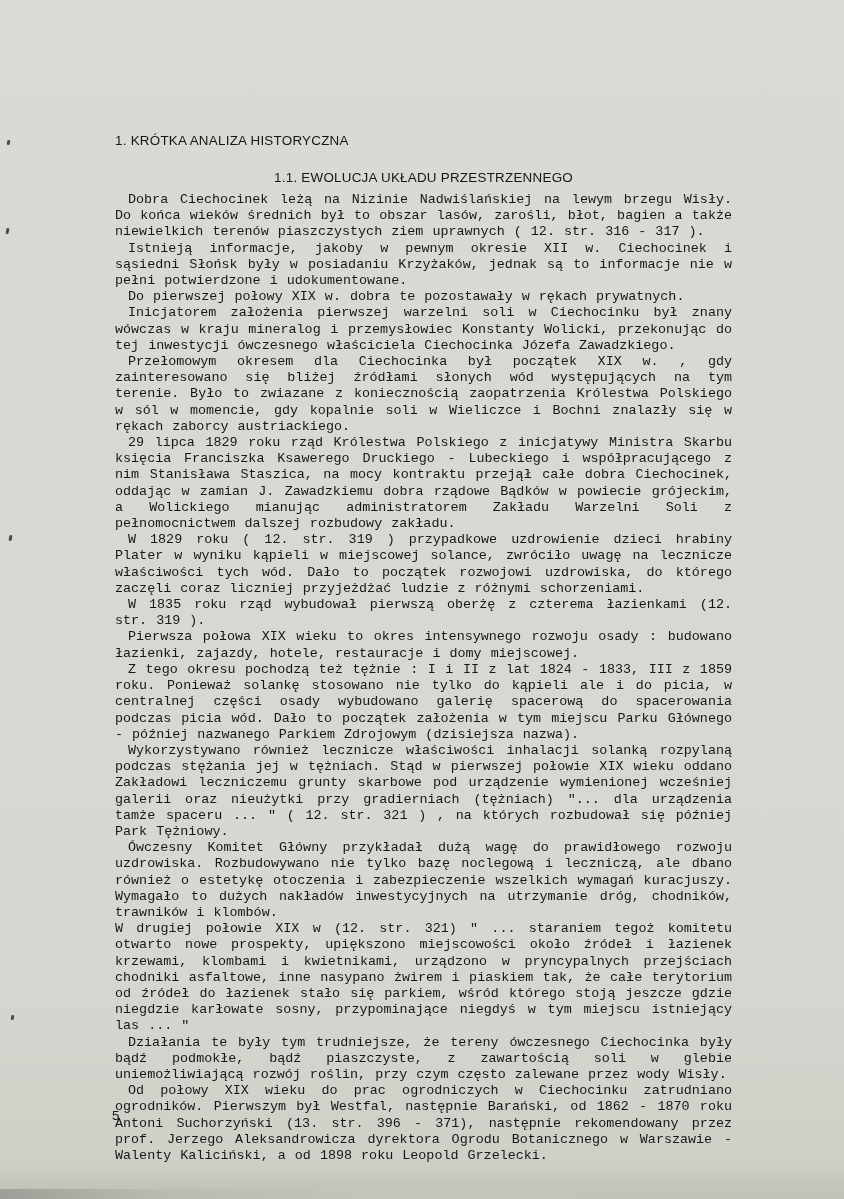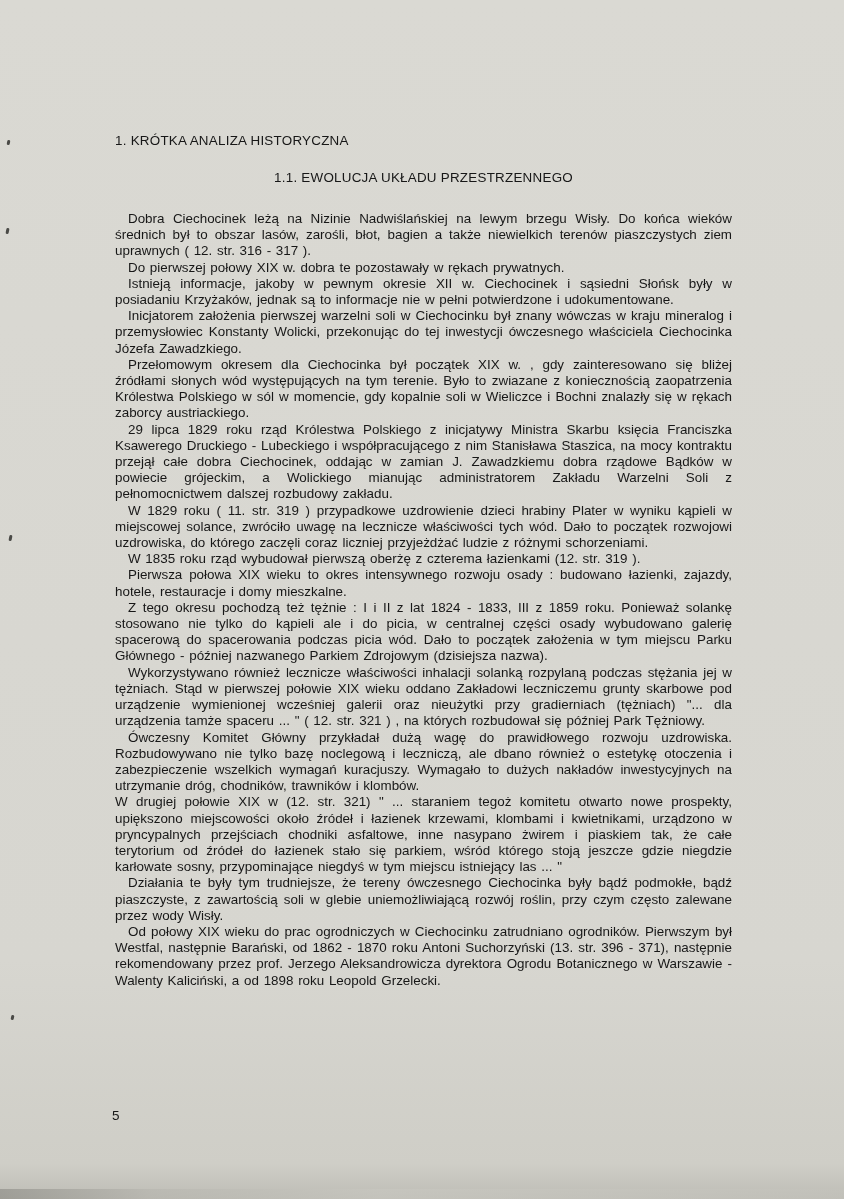--- a/index.html
+++ b/index.html
@@ -32,21 +32,22 @@
     font-weight: 400;
     letter-spacing: 0.25px;
     margin: 0;
     line-height: 16px;
   }
   .heading.sub {
     margin-top: 21px;
     text-align: center;
   }
   .body-text {
-    margin-top: 25px;
+    margin-top: 6px;
+    font-family: Liberation Mono, monospace;
   }
   .body-text p {
     margin: 0;
     font-size: 13.4px;
     line-height: 16.2px;
     text-align: justify;
     text-indent: 13px;
     word-spacing: 1px;
   }
   .body-text p.no-indent {
@@ -90,28 +91,28 @@
   <div class="artifact a2"></div>
   <div class="artifact a3"></div>
   <div class="artifact a4"></div>
 
   <div class="content">
     <div class="heading">1. KRÓTKA ANALIZA HISTORYCZNA</div>
     <div class="heading sub">1.1. EWOLUCJA UKŁADU PRZESTRZENNEGO</div>
 
     <div class="body-text">
       <p>Dobra Ciechocinek leżą na Nizinie Nadwiślańskiej na lewym brzegu Wisły. Do końca wieków średnich był to obszar lasów, zarośli, błot, bagien a także niewielkich terenów piaszczystych ziem uprawnych ( 12. str. 316 - 317 ).</p>
+      <p>Istnieją informacje, jakoby w pewnym okresie XII w. Ciechocinek i sąsiedni Słońsk były w posiadaniu Krzyżaków, jednak są to informacje nie w pełni potwierdzone i udokumentowane.</p>
       <p>Do pierwszej połowy XIX w. dobra te pozostawały w rękach prywatnych.</p>
-      <p>Istnieją informacje, jakoby w pewnym okresie XII w. Ciechocinek i sąsiedni Słońsk były w posiadaniu Krzyżaków, jednak są to informacje nie w pełni potwierdzone i udokumentowane.</p>
       <p>Inicjatorem założenia pierwszej warzelni soli w Ciechocinku był znany wówczas w kraju mineralog i przemysłowiec Konstanty Wolicki, przekonując do tej inwestycji ówczesnego właściciela Ciechocinka Józefa Zawadzkiego.</p>
       <p>Przełomowym okresem dla Ciechocinka był początek XIX w. , gdy zainteresowano się bliżej źródłami słonych wód występujących na tym terenie. Było to zwiazane  z koniecznością zaopatrzenia Królestwa Polskiego w sól w momencie, gdy kopalnie soli w Wieliczce i Bochni znalazły się w rękach zaborcy austriackiego.</p>
       <p>29 lipca 1829 roku rząd Królestwa Polskiego z inicjatywy Ministra Skarbu księcia Franciszka Ksawerego Druckiego - Lubeckiego i współpracującego z nim Stanisława Staszica, na mocy kontraktu przejął całe dobra Ciechocinek, oddając w zamian J. Zawadzkiemu dobra rządowe Bądków w powiecie grójeckim, a Wolickiego mianując administratorem Zakładu Warzelni Soli z pełnomocnictwem dalszej rozbudowy zakładu.</p>
-      <p>W 1829 roku ( 11. str. 319 ) przypadkowe uzdrowienie dzieci hrabiny Plater w wyniku kąpieli w miejscowej solance, zwróciło uwagę na lecznicze właściwości tych wód. Dało to początek rozwojowi uzdrowiska, do którego zaczęli coraz liczniej przyjeżdżać ludzie z różnymi schorzeniami.</p>
+      <p>W 1829 roku ( 12. str. 319 ) przypadkowe uzdrowienie dzieci hrabiny Plater w wyniku kąpieli w miejscowej solance, zwróciło uwagę na lecznicze właściwości tych wód. Dało to początek rozwojowi uzdrowiska, do którego zaczęli coraz liczniej przyjeżdżać ludzie z różnymi schorzeniami.</p>
       <p>W 1835 roku rząd wybudował pierwszą oberżę z czterema łazienkami (12. str. 319 ).</p>
-      <p>Pierwsza połowa XIX wieku to okres intensywnego rozwoju osady : budowano łazienki, zajazdy, hotele, restauracje i domy mieszkalne.</p>
+      <p>Pierwsza połowa XIX wieku to okres intensywnego rozwoju osady : budowano łazienki, zajazdy, hotele, restauracje i domy miejscowej.</p>
       <p>Z tego okresu pochodzą też tężnie : I i II z lat 1824 - 1833, III z 1859 roku. Ponieważ solankę stosowano nie tylko do kąpieli ale i do picia, w centralnej części osady wybudowano galerię spacerową do spacerowania podczas picia wód. Dało to początek założenia w tym miejscu Parku Głównego - później nazwanego Parkiem Zdrojowym (dzisiejsza nazwa).</p>
       <p>Wykorzystywano również lecznicze właściwości inhalacji solanką rozpylaną podczas stężania jej w tężniach. Stąd w pierwszej połowie XIX wieku oddano Zakładowi leczniczemu grunty skarbowe pod urządzenie wymienionej wcześniej galerii oraz nieużytki przy gradierniach (tężniach) "... dla urządzenia tamże spaceru ... " ( 12. str. 321 ) , na których rozbudował się później Park Tężniowy.</p>
       <p>Ówczesny Komitet Główny przykładał dużą wagę do prawidłowego rozwoju uzdrowiska. Rozbudowywano nie tylko bazę noclegową i leczniczą, ale dbano również o estetykę otoczenia i zabezpieczenie wszelkich wymagań kuracjuszy. Wymagało to dużych nakładów inwestycyjnych na utrzymanie dróg, chodników, trawników i klombów.</p>
       <p class="no-indent">W drugiej połowie XIX w (12. str. 321) " ... staraniem tegoż komitetu otwarto nowe prospekty, upiększono miejscowości około źródeł i łazienek krzewami, klombami i kwietnikami, urządzono w pryncypalnych przejściach chodniki asfaltowe, inne nasypano żwirem i piaskiem tak, że całe terytorium od źródeł do łazienek stało się parkiem, wśród którego stoją jeszcze gdzie niegdzie karłowate sosny, przypominające niegdyś w tym miejscu istniejący las ... "</p>
       <p>Działania te były tym trudniejsze, że tereny ówczesnego Ciechocinka były bądź podmokłe, bądź piaszczyste, z zawartością soli w glebie uniemożliwiającą rozwój roślin, przy czym często zalewane przez wody Wisły.</p>
       <p>Od połowy XIX wieku do prac ogrodniczych w Ciechocinku zatrudniano ogrodników. Pierwszym był Westfal, następnie Barański, od 1862 - 1870 roku Antoni Suchorzyński (13. str. 396 - 371), następnie rekomendowany przez prof. Jerzego Aleksandrowicza dyrektora Ogrodu Botanicznego w Warszawie - Walenty Kaliciński, a od 1898 roku Leopold Grzelecki.</p>
     </div>
   </div>
 
   <div class="page-number">5</div>

